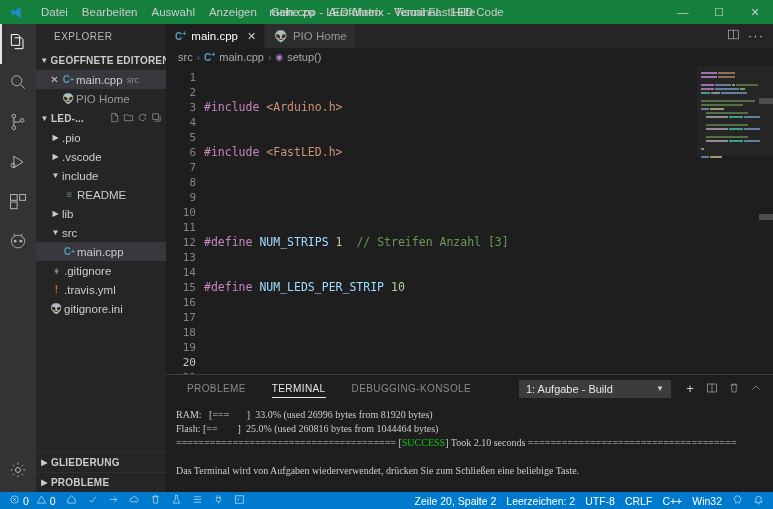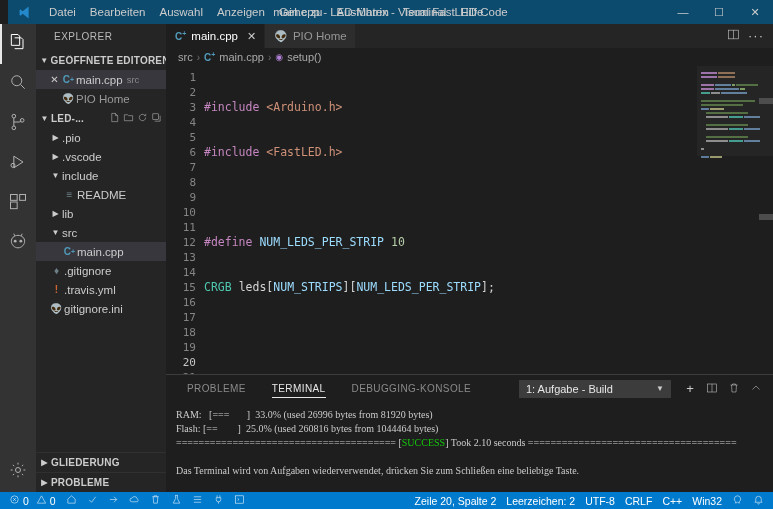--- a/index.html
+++ b/index.html
@@ -7,22 +7,22 @@
     width: 773px; height: 509px;
     background: #1e1e1e;
     font-family: "Liberation Sans", sans-serif;
     overflow: hidden;
     color: #cccccc;
   }
   .app { width: 773px; height: 509px; display: flex; flex-direction: column; position: relative; }
 
   
   .titlebar {
-    height: 24px; background: #0c4a6e; display: flex; align-items: center;
-    flex: 0 0 24px; font-size: 11px; position: relative; margin-left: 8px;
+    height: 24px; background: #15803d; display: flex; align-items: center;
+    flex: 0 0 24px; font-size: 11px; position: relative;
   }
   .vscode-logo { width: 34px; display: flex; align-items: center; justify-content: center; }
   .vscode-logo svg { width: 15px; height: 15px; }
   .menu { display: flex; align-items: center; height: 24px; }
   .menu-item {
     padding: 0 7px; height: 24px; line-height: 24px; color: #cccccc;
     font-size: 11.5px; white-space: nowrap; cursor: default;
   }
   .window-title {
     position: absolute; left: 0; right: 0; text-align: center;
@@ -441,22 +441,22 @@
             <div>19</div>
             <div class="cur">20</div>
             <div>21</div>
 
           </div>
 
           <div class="code">
             <div class="ln"><span class="c-pre">#include</span> <span class="c-str">&lt;Arduino.h&gt;</span></div>
             <div class="ln"><span class="c-pre">#include</span> <span class="c-str">&lt;FastLED.h&gt;</span></div>
             <div class="ln"></div>
+            <div class="ln"><span class="c-pre">#define</span> <span class="c-var">NUM_STRIPS</span> <span class="c-num">1</span>  <span class="c-com">// Streifen Anzahl [3]</span></div>
             <div class="ln"><span class="c-pre">#define</span> <span class="c-var">NUM_LEDS_PER_STRIP</span> <span class="c-num">10</span></div>
-            <div class="ln"><span class="c-type">CRGB</span> <span class="c-plain">leds</span>[<span class="c-var">NUM_STRIPS</span>][<span class="c-var">NUM_LEDS_PER_STRIP</span>];</div>
             <div class="ln"></div>
             
             
             
             
             
             
             
             
             

